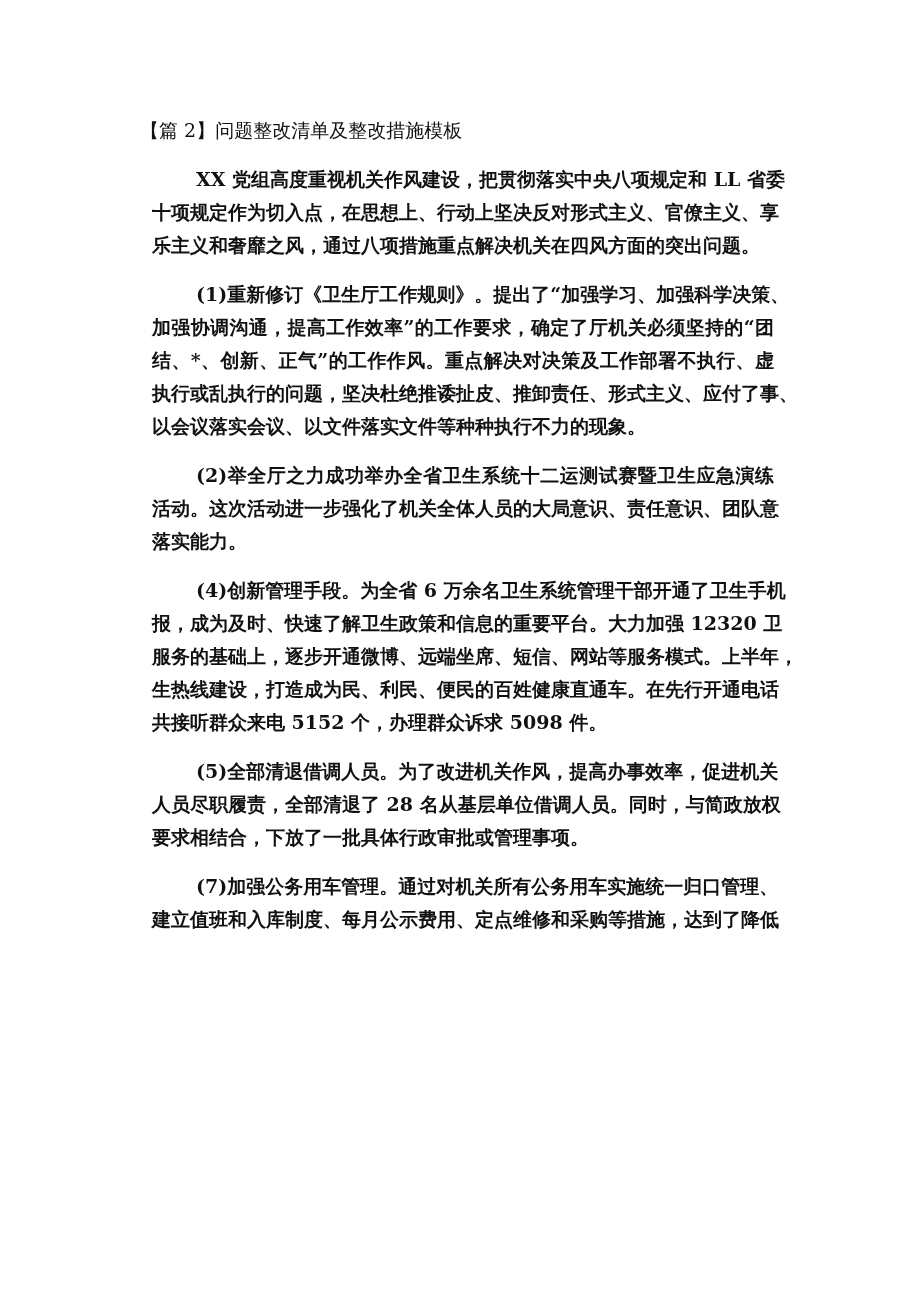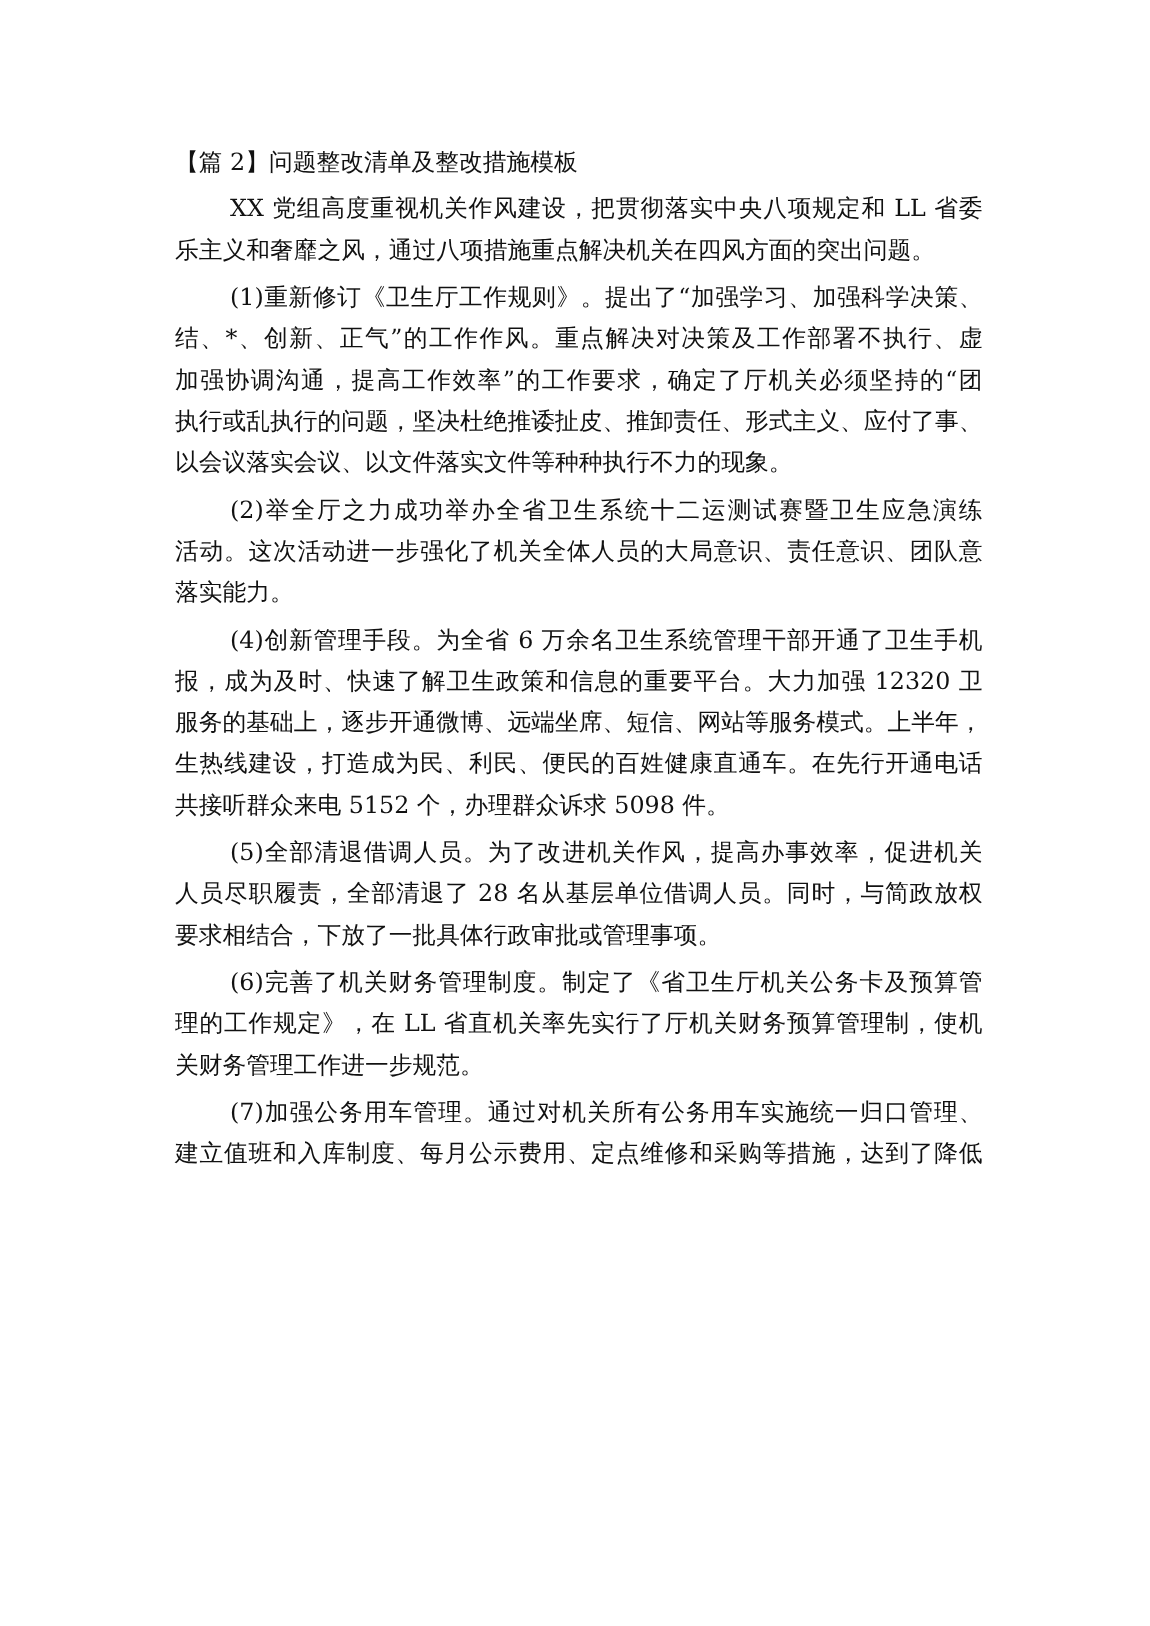--- a/index.html
+++ b/index.html
@@ -40,43 +40,45 @@
       text-align: justify;
       text-align-last: justify;
     }
     .line.indent {
       padding-left: 44px;
     }
     .title-line {
       padding-left: 4px;
     }
     .para {
-      margin: 4px;
+      margin: 16px;
+      font-weight: bold;
     }
     .para.item {
       margin-top: 5px;
     }
   </style>
 </head>
 <body>
 
 <div class="page">
   <div class="content">
 
     <div class="line title-line">【篇 2】问题整改清单及整改措施模板</div>
 
     <div class="para">
       <div class="line full indent">XX 党组高度重视机关作风建设，把贯彻落实中央八项规定和 LL 省委</div>
+      <div class="line full">十项规定作为切入点，在思想上、行动上坚决反对形式主义、官僚主义、享</div>
       <div class="line">乐主义和奢靡之风，通过八项措施重点解决机关在四风方面的突出问题。</div>
     </div>
 
     <div class="para item">
       <div class="line full indent">(1)重新修订《卫生厅工作规则》。提出了“加强学习、加强科学决策、</div>
+      <div class="line full">加强协调沟通，提高工作效率”的工作要求，确定了厅机关必须坚持的“团</div>
       <div class="line full">结、*、创新、正气”的工作作风。重点解决对决策及工作部署不执行、虚</div>
-      <div class="line full">加强协调沟通，提高工作效率”的工作要求，确定了厅机关必须坚持的“团</div>
       <div class="line full">执行或乱执行的问题，坚决杜绝推诿扯皮、推卸责任、形式主义、应付了事、</div>
       <div class="line">以会议落实会议、以文件落实文件等种种执行不力的现象。</div>
     </div>
 
     <div class="para item">
       <div class="line full indent">(2)举全厅之力成功举办全省卫生系统十二运测试赛暨卫生应急演练</div>
       <div class="line full">活动。这次活动进一步强化了机关全体人员的大局意识、责任意识、团队意</div>
       <div class="line">落实能力。</div>
     </div>
 
@@ -88,25 +90,20 @@
       <div class="line full">生热线建设，打造成为民、利民、便民的百姓健康直通车。在先行开通电话</div>
       <div class="line">共接听群众来电 5152 个，办理群众诉求 5098 件。</div>
     </div>
 
     <div class="para item">
       <div class="line full indent">(5)全部清退借调人员。为了改进机关作风，提高办事效率，促进机关</div>
       <div class="line full">人员尽职履责，全部清退了 28 名从基层单位借调人员。同时，与简政放权</div>
       <div class="line">要求相结合，下放了一批具体行政审批或管理事项。</div>
     </div>
 
-    <div class="para item">
-      <div class="line full indent">(6)完善了机关财务管理制度。制定了《省卫生厅机关公务卡及预算管</div>
-      <div class="line full">理的工作规定》，在 LL 省直机关率先实行了厅机关财务预算管理制，使机</div>
-      <div class="line">关财务管理工作进一步规范。</div>
-    </div>
 
     <div class="para item">
       <div class="line full indent">(7)加强公务用车管理。通过对机关所有公务用车实施统一归口管理、</div>
       <div class="line full">建立值班和入库制度、每月公示费用、定点维修和采购等措施，达到了降低</div>
     </div>
 
   </div>
 </div>
 
 </body></html>

